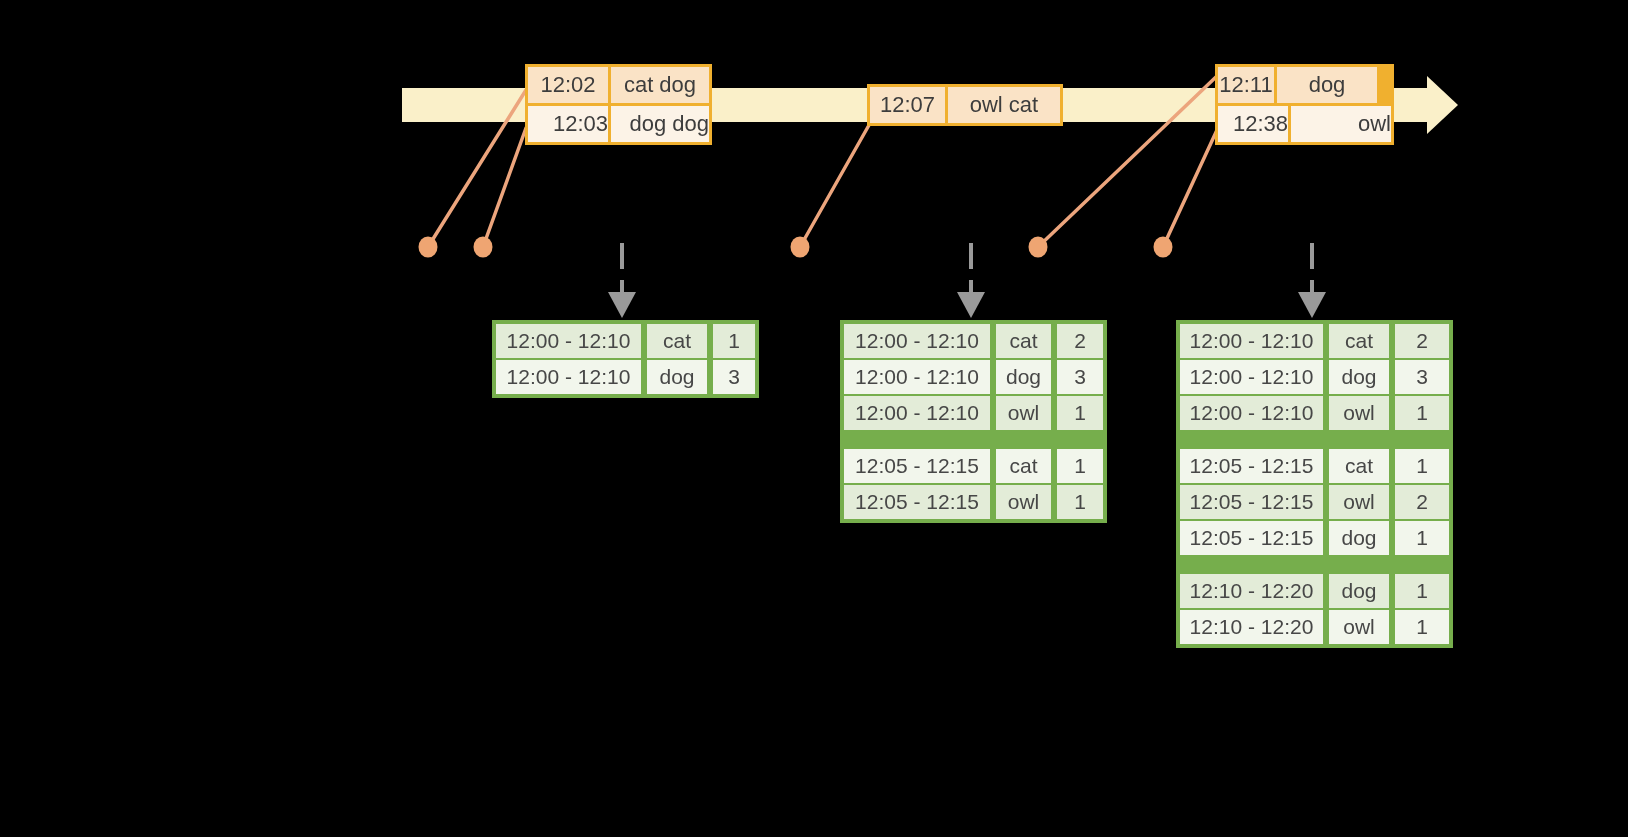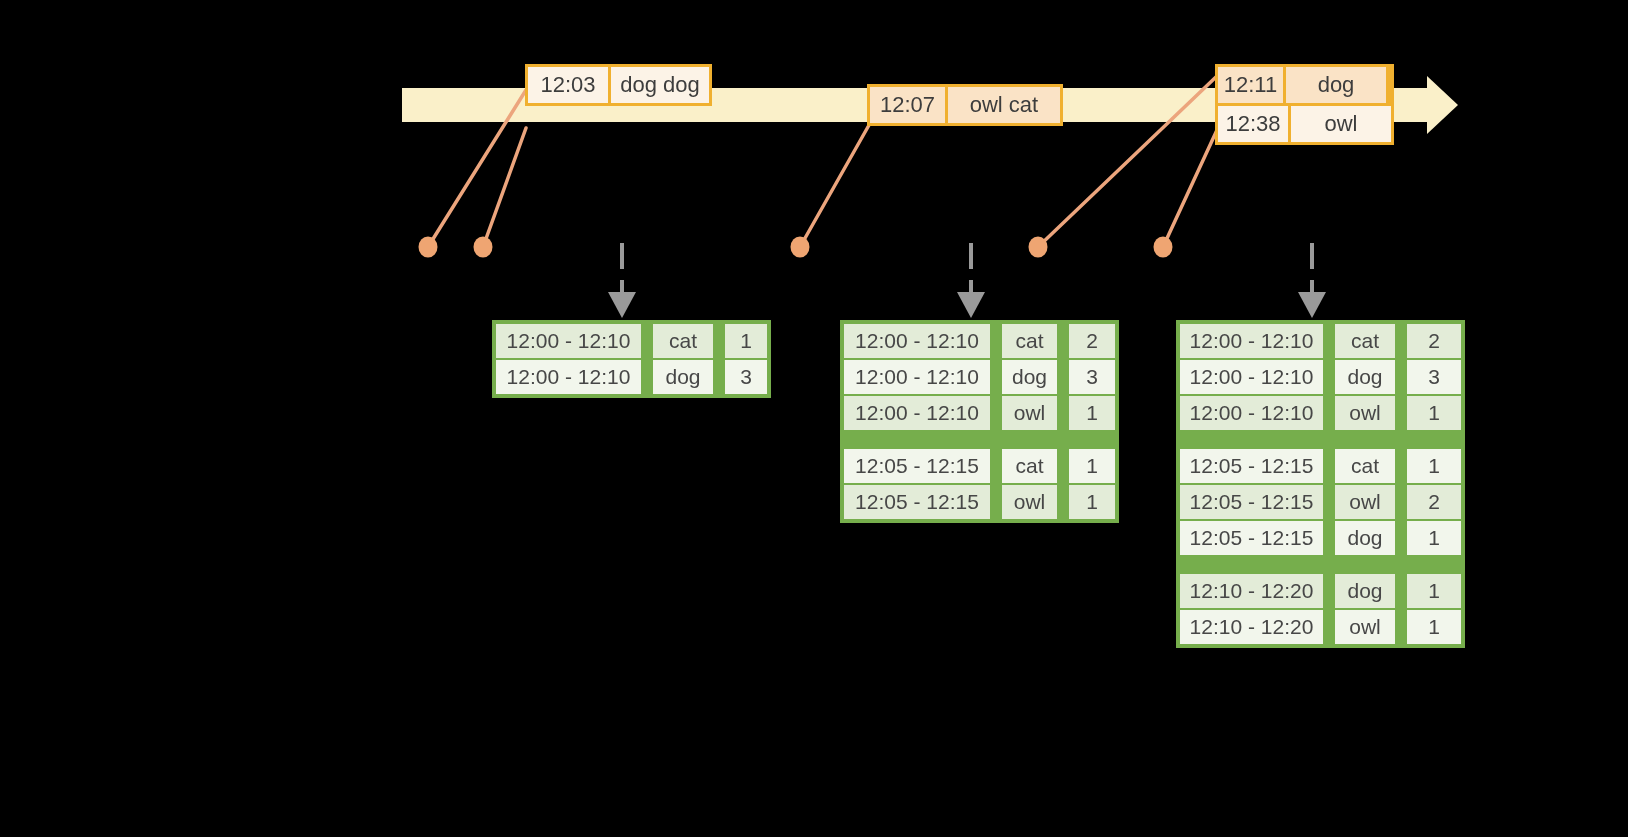--- a/index.html
+++ b/index.html
@@ -16,30 +16,30 @@
   
   .event-table{
     position:absolute;background:var(--gold);border:3px solid var(--gold);
     display:flex;flex-direction:column;gap:3px;
   }
   .event-row{display:flex;gap:3px;}
   .event-cell{
     height:36px;line-height:36px;text-align:center;font-size:22px;color:var(--text);
   }
   .event-row.shade-a .event-cell{background:var(--peach);}
-  .event-row.shade-b .event-cell{background:var(--cream);}
+  .event-row.shade-b .event-cell{background:var(--cream);text-align:right;}
   
   .result-table{
     position:absolute;background:var(--green);border:4px solid var(--green);
     display:flex;flex-direction:column;
   }
   .result-group{display:flex;flex-direction:column;gap:2px;}
   .result-group + .result-group{margin-top:19px;}
   .result-group .result-row + .result-row{margin-top:0;}
-  .result-row{display:flex;gap:12px;}
+  .result-row{display:flex;gap:6px;}
   .result-group > .result-row:not(:first-child){margin-top:0;}
   .result-cell{
     height:34px;line-height:34px;text-align:center;font-size:21px;color:#474747;
   }
   .result-row.tint .result-cell{background:var(--tint);}
   .result-row.light .result-cell{background:var(--lightrow);}
 </style>
 </head>
 <body>
 
@@ -73,34 +73,38 @@
       <polygon points="608,292 636,292 622,318" fill="var(--gray)"></polygon>
       <line x1="971" y1="243" x2="971" y2="296" stroke="var(--gray)" stroke-width="4" stroke-dasharray="26 11"></line>
       <polygon points="957,292 985,292 971,318" fill="var(--gray)"></polygon>
       <line x1="1312" y1="243" x2="1312" y2="296" stroke="var(--gray)" stroke-width="4" stroke-dasharray="26 11"></line>
       <polygon points="1298,292 1326,292 1312,318" fill="var(--gray)"></polygon>
     </g>
   </svg>
 
   <div id="event-tables">
       <div class="event-table" style="left: 525px; top: 64px;">
+        <div class="event-row shade-a">
+          <div class="event-cell" style="width: 80px;">12:02</div>
+          <div class="event-cell" style="width: 98px;">cat dog</div>
+        </div>
         <div class="event-row shade-b">
           <div class="event-cell" style="width: 80px;">12:03</div>
           <div class="event-cell" style="width: 98px;">dog dog</div>
         </div>
       </div>
       <div class="event-table" style="left: 867px; top: 84px;">
         <div class="event-row shade-a">
           <div class="event-cell" style="width: 75px;">12:07</div>
           <div class="event-cell" style="width: 112px;">owl cat</div>
         </div>
       </div>
       <div class="event-table" style="left: 1215px; top: 64px;">
         <div class="event-row shade-a">
-          <div class="event-cell" style="width: 65px;">12:11</div>
+          <div class="event-cell" style="width: 56px;">12:11</div>
           <div class="event-cell" style="width: 100px;">dog</div>
         </div>
         <div class="event-row shade-b">
           <div class="event-cell" style="width: 70px;">12:38</div>
           <div class="event-cell" style="width: 100px;">owl</div>
         </div>
       </div>
     </div>
   <div id="result-tables">
       <div class="result-table" style="left: 492px; top: 320px;">

